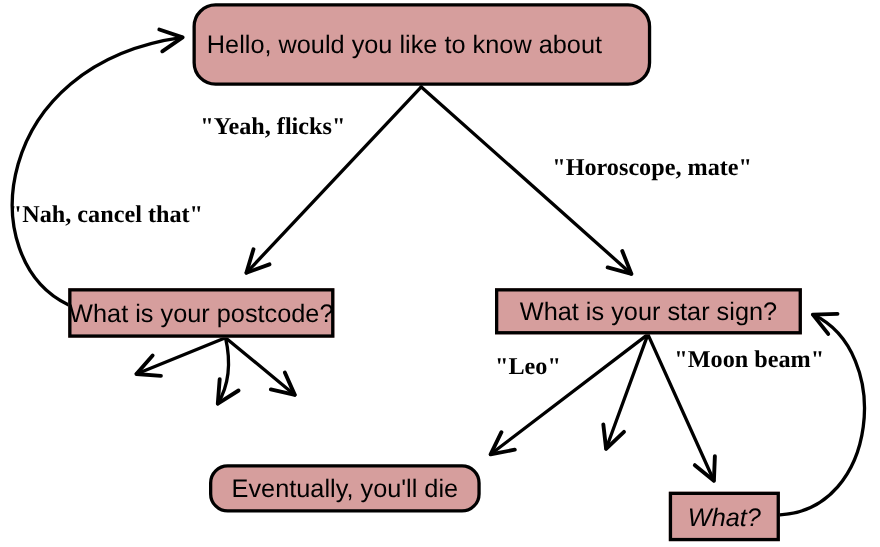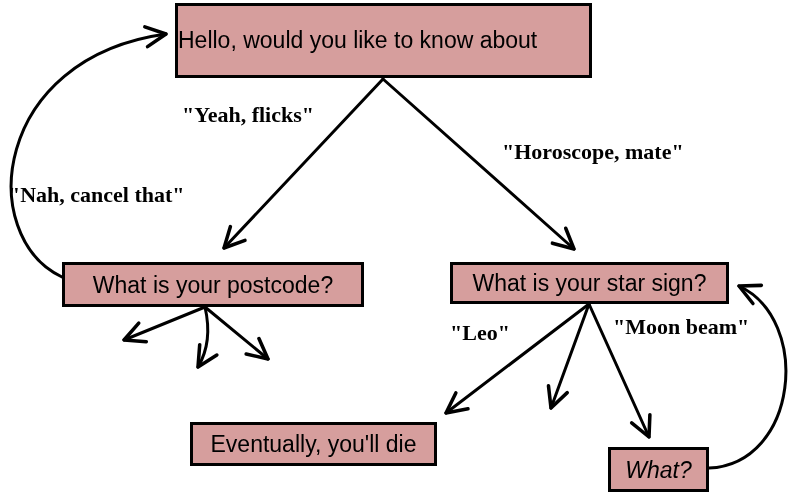--- a/index.html
+++ b/index.html
@@ -35,25 +35,27 @@
     justify-content: center;
     align-items: center;
     text-align: center;
     white-space: nowrap;
   }
   .node .nline { display: block; }
   #node-greeting {
     left: 175px; top: 3px; width: 417px; height: 75px;
     align-items: flex-start;
     text-align: left;
+    padding-left: 10px;
     line-height: 33px;
+    border-radius: 21px;
   }
-  #node-postcode   { left: 62px;  top: 262px; width: 302px; height: 45px; }
+  #node-postcode   { left: 62px;  top: 262px; width: 242px; height: 45px; }
   #node-star-sign  { left: 450px; top: 262px; width: 279px; height: 42px; }
-  #node-eventually { left: 190px; top: 422px; width: 247px; height: 44px; }
+  #node-eventually { left: 190px; top: 422px; width: 247px; height: 44px; border-radius: 17px; }
   #node-what       { left: 608px; top: 447px; width: 101px; height: 45px; font-style: italic; }
   .edge-label {
     position: absolute;
     font-family: "Liberation Serif", serif;
     font-weight: bold;
     font-size: 22px;
     color: #000000;
     white-space: nowrap;
   }
   #label-yeah-flicks     { left: 182px; top: 102px; }

